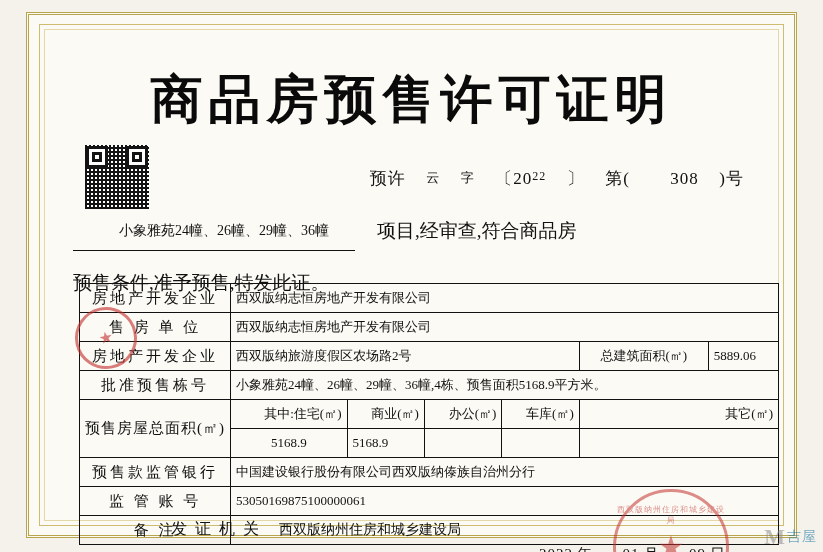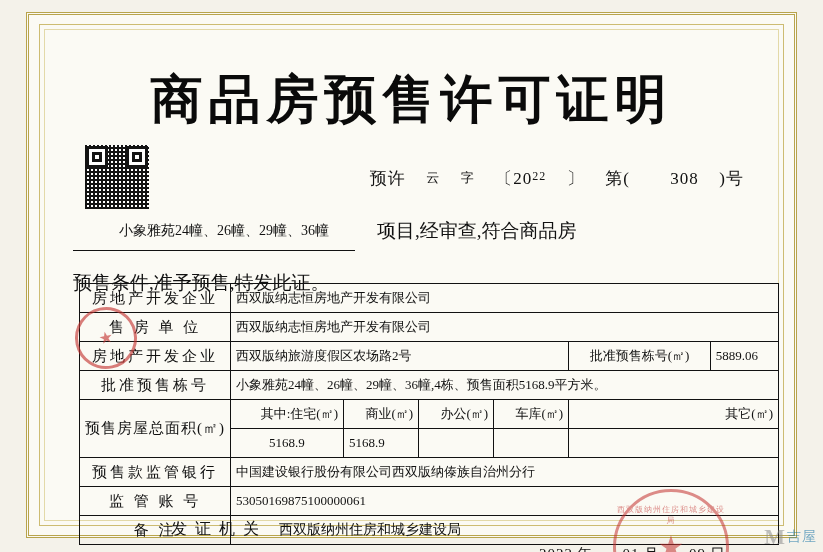--- a/index.html
+++ b/index.html
@@ -297,21 +297,21 @@
             <td class="lbl">房地产开发企业</td>
             <td class="val" colspan="6">西双版纳志恒房地产开发有限公司</td>
           </tr>
           <tr>
             <td class="lbl">售 房 单 位</td>
             <td class="val" colspan="6">西双版纳志恒房地产开发有限公司</td>
           </tr>
           <tr>
             <td class="lbl">房地产开发企业</td>
             <td class="val" colspan="4">西双版纳旅游度假区农场路2号</td>
-            <td class="areatot">批准预售栋号(㎡)</td>
+            <td class="areatot">总建筑面积(㎡)</td>
             <td class="subval">5889.06</td>
           </tr>
           <tr>
             <td class="lbl">批准预售栋号</td>
             <td class="val" colspan="6">小象雅苑24幢、26幢、29幢、36幢,4栋、预售面积5168.9平方米。</td>
           </tr>
           <tr>
             <td class="lbl tight" rowspan="2">预售房屋总面积(㎡)</td>
             <td class="sublbl">其中:住宅(㎡)</td>
             <td class="sublbl">商业(㎡)</td>

